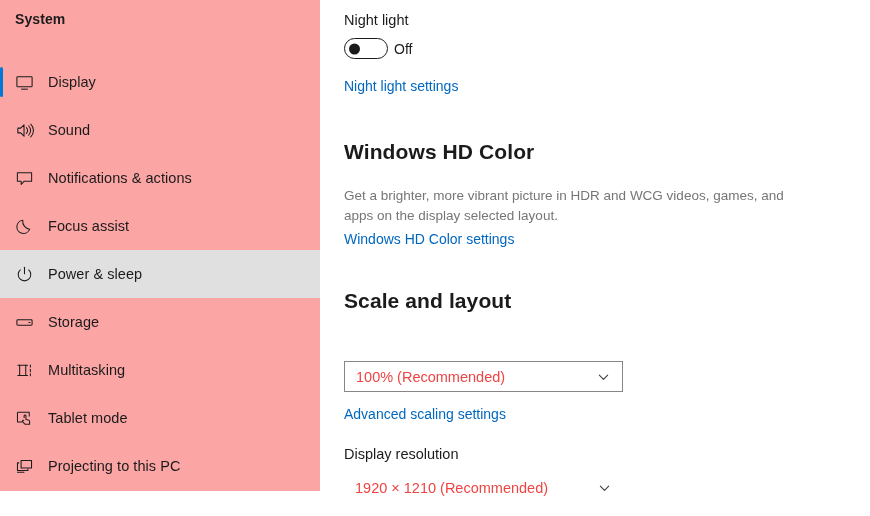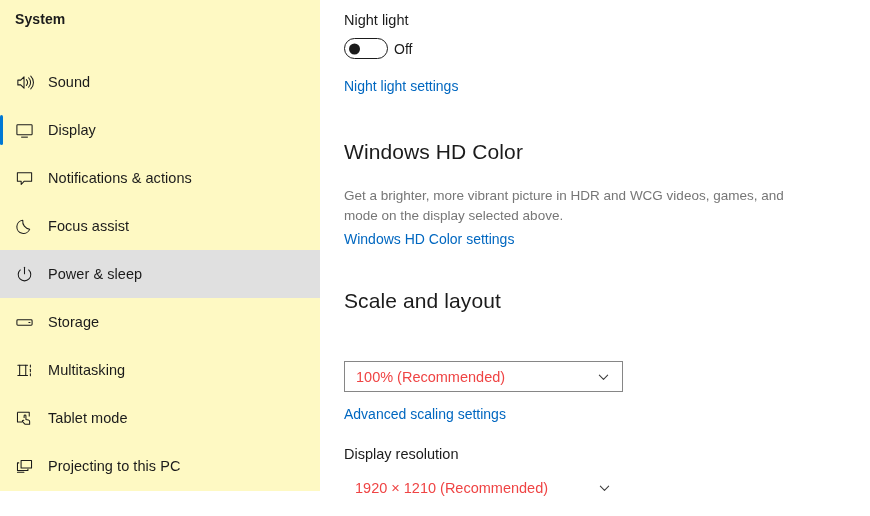--- a/index.html
+++ b/index.html
@@ -25,21 +25,21 @@
     background: #ffffff;
   }
 
   
   #sidebar {
     position: absolute;
     left: 0;
     top: 0;
     width: 320px;
     height: 491px;
-    background: #fef9c3;
+    background: #fca5a5;
   }
 
   #sidebar-title {
     position: absolute;
     left: 15px;
     top: 11px;
     font-size: 14px;
     font-weight: bold;
     color: #1b1b1b;
     letter-spacing: 0.1px;
@@ -117,21 +117,21 @@
   .c-label {
     position: absolute;
     font-size: 14.5px;
     color: #1b1b1b;
     white-space: nowrap;
   }
 
   .c-heading {
     position: absolute;
     font-size: 21px;
-    font-weight: normal;
+    font-weight: bold;
     color: #1b1b1b;
     white-space: nowrap;
     letter-spacing: 0.1px;
   }
 
   .c-desc {
     position: absolute;
     font-size: 13.5px;
     line-height: 20px;
     color: #767676;
@@ -215,42 +215,42 @@
 <body>
 
 <div id="app">
 
   <div id="sidebar">
 
     <div id="sidebar-title">System</div>
 
     <div id="nav-list">
 
+      <div class="nav-item is-selected">
+        <span class="accent"></span>
+        <span class="nav-icon">
+          <svg width="19" height="19" viewBox="0 0 20 20" fill="none" stroke="currentColor" stroke-width="1.1">
+            <rect x="2" y="4" width="16" height="10.5" rx="0.8"></rect>
+            <line x1="6.5" y1="17" x2="13.5" y2="17"></line>
+          </svg>
+        </span>
+        <span class="nav-label">Display</span>
+      </div>
+
       <div class="nav-item">
         <span class="accent"></span>
         <span class="nav-icon">
           <svg width="19" height="19" viewBox="0 0 20 20" fill="none" stroke="currentColor" stroke-width="1.1" stroke-linejoin="round">
             <path d="M3 7.5 H6 L9.5 4 V16 L6 12.5 H3 Z"></path>
             <path d="M12 7 a4.2 4.2 0 0 1 0 6" stroke-linecap="round"></path>
             <path d="M14.3 5 a7 7 0 0 1 0 10" stroke-linecap="round"></path>
             <path d="M16.6 3.2 a9.6 9.6 0 0 1 0 13.6" stroke-linecap="round"></path>
           </svg>
         </span>
         <span class="nav-label">Sound</span>
-      </div>
-
-      <div class="nav-item is-selected">
-        <span class="accent"></span>
-        <span class="nav-icon">
-          <svg width="19" height="19" viewBox="0 0 20 20" fill="none" stroke="currentColor" stroke-width="1.1">
-            <rect x="2" y="4" width="16" height="10.5" rx="0.8"></rect>
-            <line x1="6.5" y1="17" x2="13.5" y2="17"></line>
-          </svg>
-        </span>
-        <span class="nav-label">Display</span>
       </div>
 
       <div class="nav-item">
         <span class="accent"></span>
         <span class="nav-icon">
           <svg width="19" height="19" viewBox="0 0 20 20" fill="none" stroke="currentColor" stroke-width="1.1" stroke-linejoin="round">
             <path d="M2.5 4 H17.5 V13 H9.5 L6.5 16.3 V13 H2.5 Z"></path>
           </svg>
         </span>
         <span class="nav-label">Notifications &amp; actions</span>
@@ -338,21 +338,21 @@
     <div id="nightlight-toggle">
       <span class="knob"></span>
     </div>
 
     <div id="nightlight-state">Off</div>
 
     <a class="c-link" style="left:24px; top:78px;">Night light settings</a>
 
     <div class="c-heading" style="left:24px; top:140px;">Windows HD Color</div>
 
-    <div class="c-desc" style="left:24px; top:186px;">Get a brighter, more vibrant picture in HDR and WCG videos, games, and mode on the display selected above.</div>
+    <div class="c-desc" style="left:24px; top:186px;">Get a brighter, more vibrant picture in HDR and WCG videos, games, and apps on the display selected layout.</div>
 
     <a class="c-link" style="left:24px; top:231px;">Windows HD Color settings</a>
 
     <div class="c-heading" style="left:24px; top:289px;">Scale and layout</div>
 
 
     <div class="combo bordered" style="left:24px; top:361px; width:279px; height:31px;">
       <span class="combo-value">100% (Recommended)</span>
       <span class="chevron">
         <svg width="13" height="13" viewBox="0 0 14 14" fill="none" stroke="currentColor" stroke-width="1.15" stroke-linecap="round" stroke-linejoin="round">

